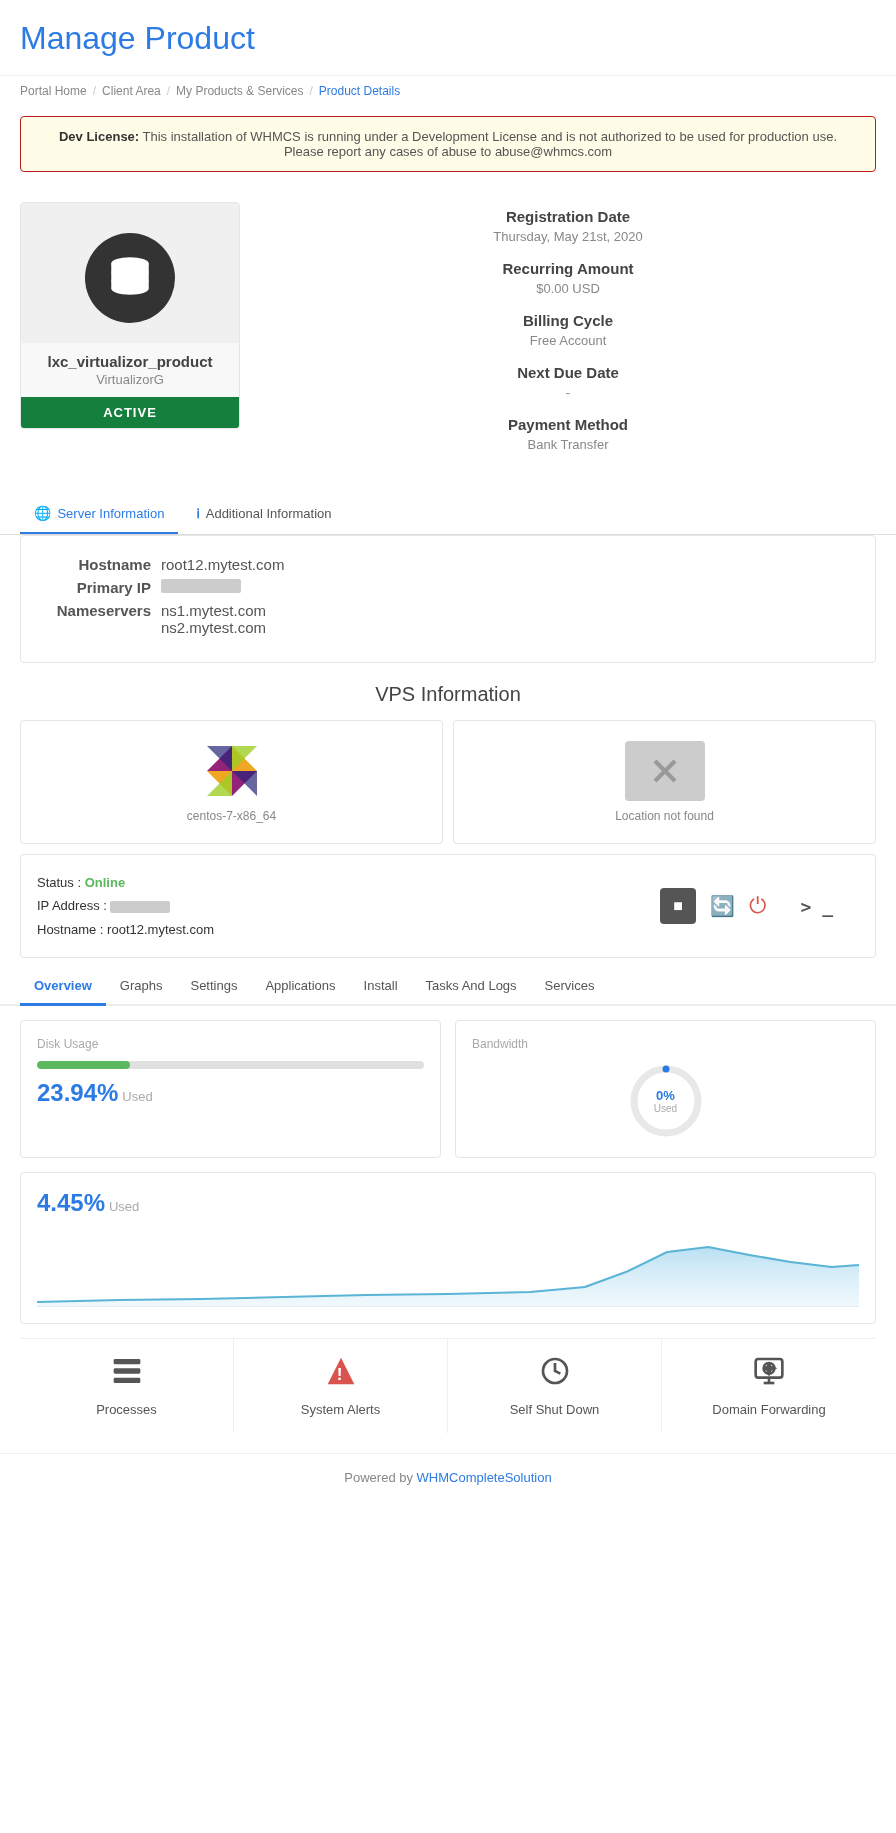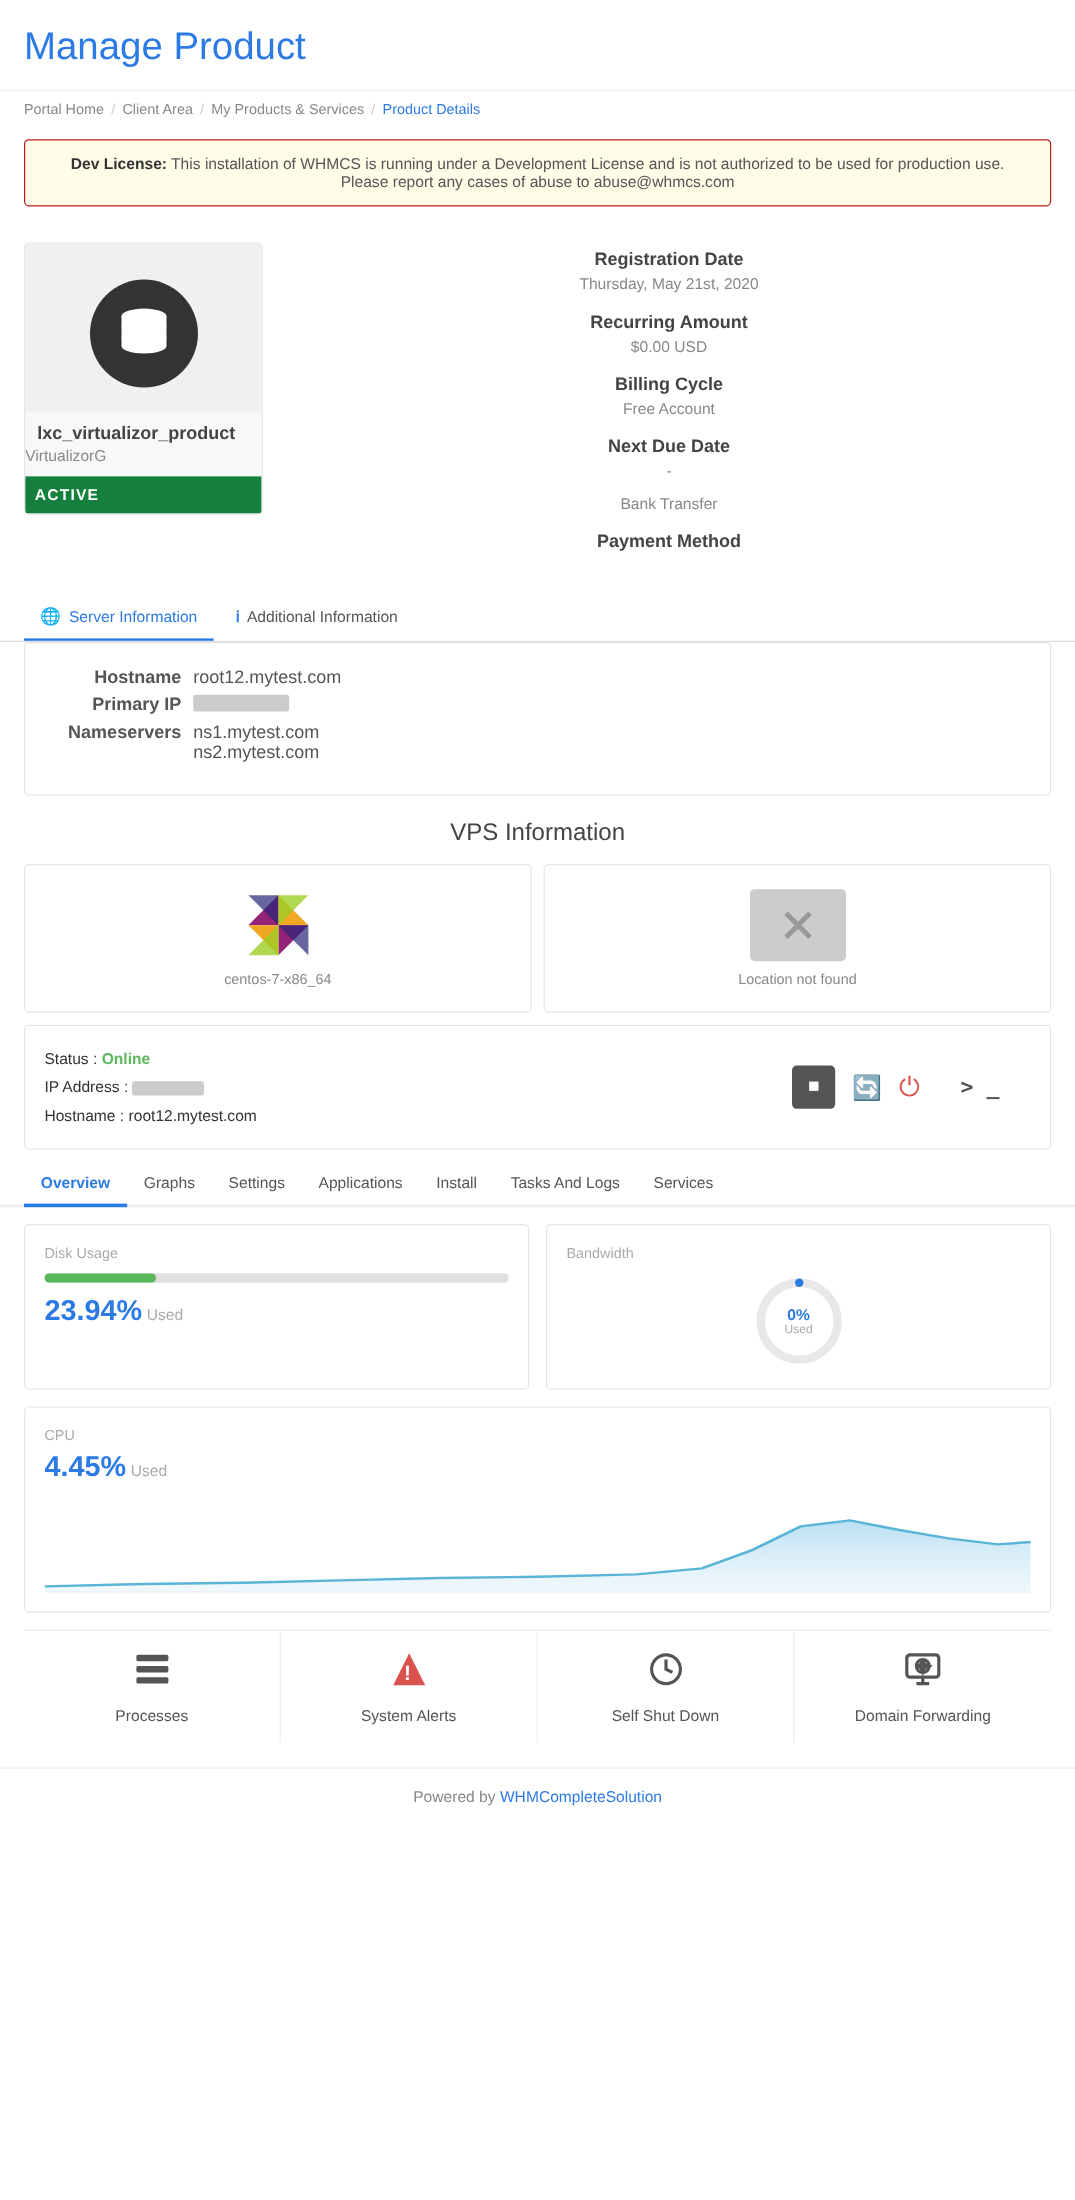--- a/index.html
+++ b/index.html
@@ -13,21 +13,21 @@
     .breadcrumb { display: flex; align-items: center; gap: 6px; font-size: 12px; color: #888; padding: 8px 20px; }
     .breadcrumb a { color: #888; text-decoration: none; }
     .breadcrumb .active { color: #2c7be5; }
     .breadcrumb-sep { color: #ccc; }
     
     .dev-notice { background: #fffde7; border: 1px solid #b91c1c; margin: 10px 20px; padding: 12px 24px; font-size: 13px; color: #555; text-align: center; border-radius: 4px; }
     .dev-notice strong { color: #333; }
     
     .product-section { display: flex; gap: 20px; padding: 20px; align-items: flex-start; }
     
-    .product-card { background: #f8f8f8; border: 1px solid #e5e5e5; border-radius: 4px; width: 199px; overflow: hidden; flex-shrink: 0; }
+    .product-card { background: #f8f8f8; border: 1px solid #e5e5e5; border-radius: 4px; width: 220px; text-align: center; overflow: hidden; flex-shrink: 0; }
     .product-icon-wrap { padding: 30px 20px 20px; background: #f0f0f0; display: flex; justify-content: center; align-items: center; }
     .db-icon { width: 90px; height: 90px; background: #333; border-radius: 50%; display: flex; align-items: center; justify-content: center; }
     .db-icon svg { width: 50px; height: 50px; fill: #fff; }
     .product-name { font-size: 15px; font-weight: 600; color: #444; padding: 10px 10px 2px; }
     .product-sub { font-size: 13px; color: #888; padding-bottom: 10px; }
     .product-status { background: #15803d; color: #fff; font-size: 13px; font-weight: 600; padding: 8px; letter-spacing: 1px; }
     
     .product-info { flex: 1; }
     .info-table { width: 100%; }
     .info-table .info-label { font-size: 15px; font-weight: 600; color: #444; text-align: center; padding: 4px 0 2px; }
@@ -166,24 +166,24 @@
         <tr>
           <td class="info-value">Free Account</td>
         </tr>
         <tr>
           <td class="info-label">Next Due Date</td>
         </tr>
         <tr>
           <td class="info-value">-</td>
         </tr>
         <tr>
+          <td class="info-label">Payment Method</td>
+        </tr>
+        <tr>
           <td class="info-value">Bank Transfer</td>
-        </tr>
-        <tr>
-          <td class="info-label">Payment Method</td>
         </tr>
       </tbody>
         </table>
     </div>
   </div>
 
   <div class="tabs-nav">
     <div class="tab-item active">
       <span class="tab-globe">🌐</span>
       <span>Server Information</span>
@@ -303,21 +303,20 @@
           <div class="circle-center">
             <div class="circle-pct">0%</div>
             <div class="circle-used">Used</div>
           </div>
         </div>
       </div>
     </div>
   </div>
 
   <div class="cpu-card">
-    <div class="cpu-label">CPU</div>
     <div>
       <span class="cpu-value">4.45%</span>
       <span class="cpu-used">Used</span>
     </div>
     <div class="cpu-chart">
       <svg viewBox="0 0 600 80" preserveAspectRatio="none">
 
         <defs>
           <linearGradient id="cpuGrad" x1="0" y1="0" x2="0" y2="1">
             <stop offset="0%" stop-color="#a8d8f0" stop-opacity="0.8"></stop>

